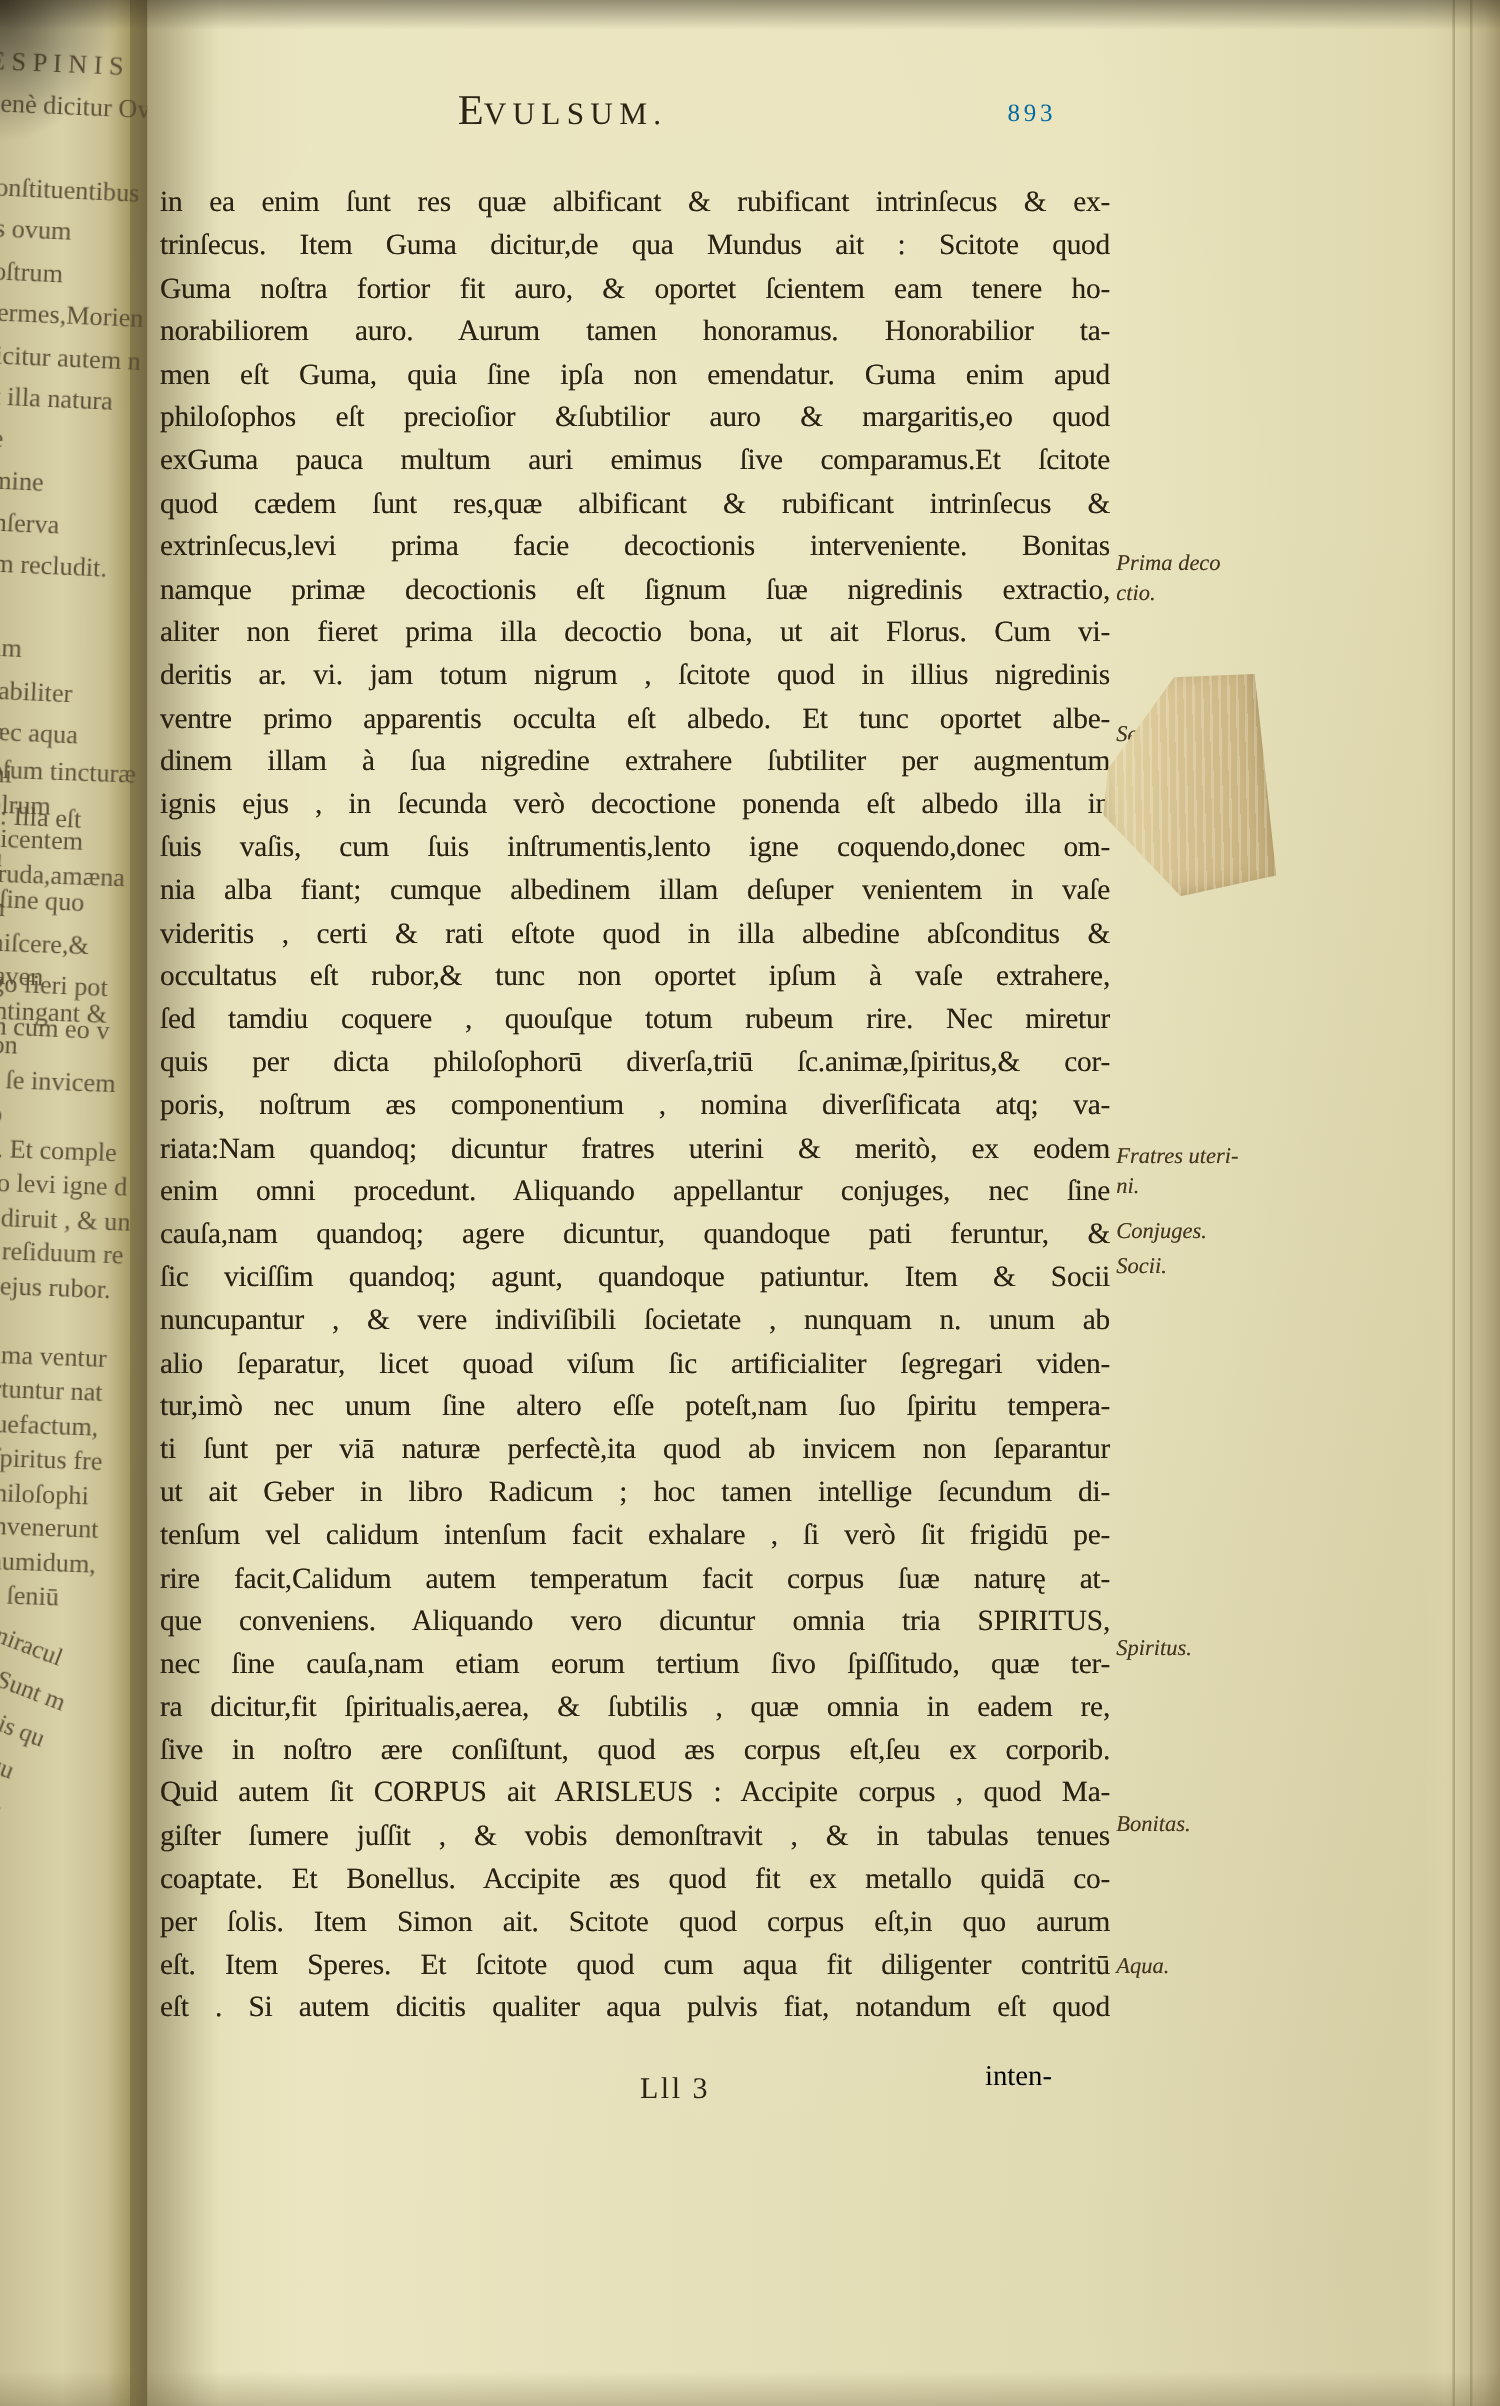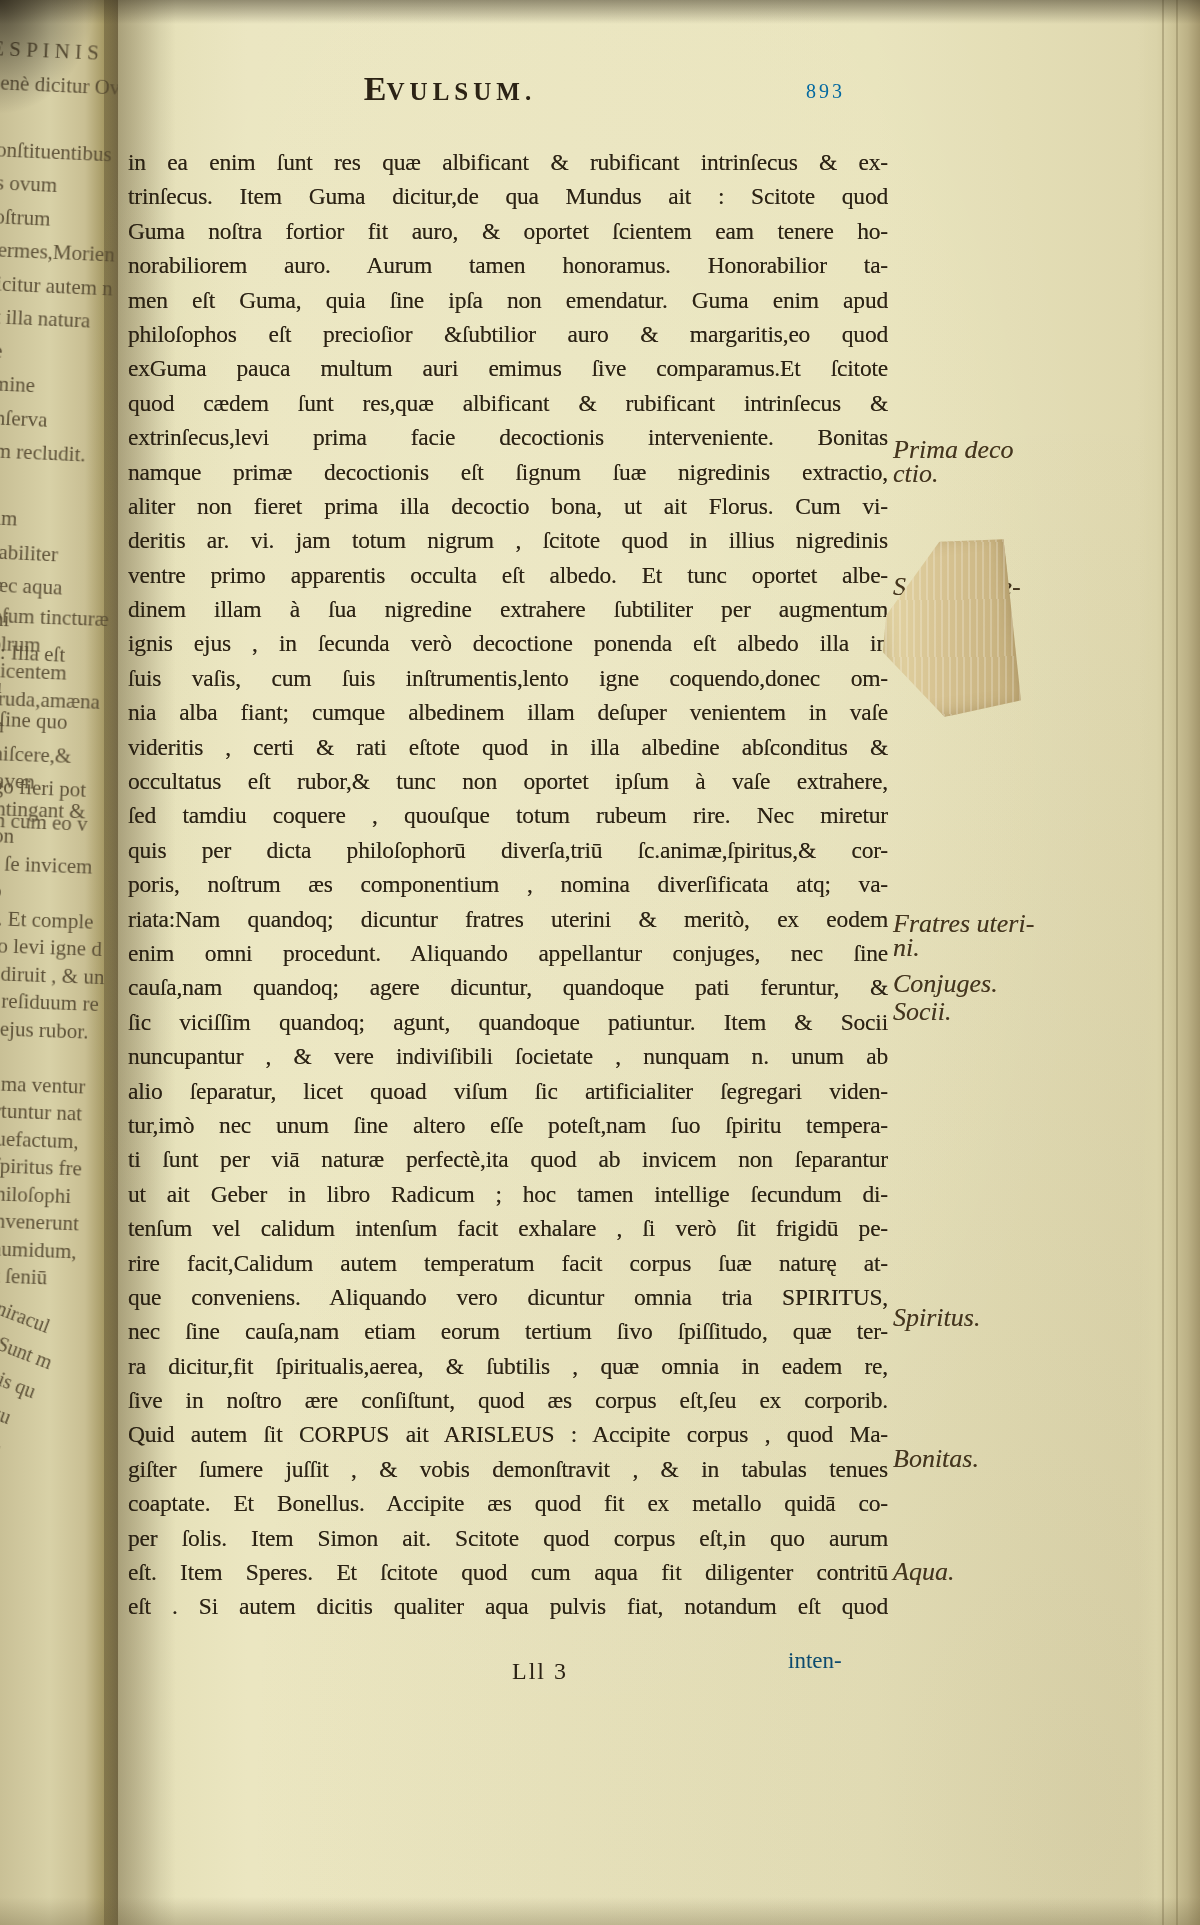--- a/index.html
+++ b/index.html
@@ -21,36 +21,36 @@
   .main{
     position:absolute;left:118px;top:0;right:0;height:100%;
     background:linear-gradient(to right,#d5cda2 0,#e5e0b8 42px,#ebe6c1 130px,#e9e4bd 70%,#ded7ae 96%,#d5cda4 100%);
   }
   .gutter{position:absolute;left:104px;top:0;width:72px;height:100%;z-index:2;
     background:linear-gradient(to right,rgba(84,73,45,.42),rgba(84,73,45,0));}
   .sheen{position:absolute;inset:0;z-index:2;pointer-events:none;
     background:radial-gradient(ellipse at 48% 36%,rgba(255,255,248,.10),rgba(0,0,0,0) 62%),
                radial-gradient(ellipse at 90% 94%,rgba(118,100,58,.10),rgba(0,0,0,0) 55%);}
   
-  .title{position:absolute;top:70px;left:290px;width:320px;text-align:center;color:#2c2315;z-index:3;font-weight:bold;}
+  .title{position:absolute;top:70px;left:290px;width:320px;text-align:center;color:#2c2315;z-index:3;}
   .title .ti{font-size:34px;}
   .title .tr{font-size:25px;letter-spacing:5px;}
   .pagenum{position:absolute;top:80px;left:806px;font-size:20px;letter-spacing:3px;color:#0369a1;z-index:3;}
   .textcol{position:absolute;top:145px;left:128px;width:760px;color:#2b2214;z-index:3;}
   .bl{
     height:34.4px;line-height:34.4px;font-size:23.5px;letter-spacing:-0.2px;
     text-align:justify;text-align-last:justify;overflow:hidden;
     text-shadow:0 0 .5px rgba(43,34,20,.55);
   }
-  .mn{position:absolute;left:893px;width:160px;font-style:italic;font-size:26px;line-height:24px;
+  .mn{position:absolute;left:893px;width:160px;font-style:italic;font-size:18px;line-height:24px;
       color:#44351e;white-space:pre-line;z-index:3;text-shadow:0 0 .4px rgba(68,53,30,.5);}
   .mn0{top:438px}.mn1{top:575px}.mn2{top:912px}.mn3{top:972px}
   .mn4{top:1000px}.mn5{top:1306px}.mn6{top:1447px}.mn7{top:1560px}
   .sig{position:absolute;top:1658px;left:455px;width:170px;text-align:center;font-size:24px;color:#2b2214;z-index:3;letter-spacing:2px;}
-  .catch{position:absolute;top:1648px;left:788px;font-size:23px;color:#0c4a6e;z-index:3;}
+  .catch{position:absolute;top:1648px;left:788px;font-size:23px;color:#000000;z-index:3;}
   
   .bookmark{
     position:absolute;left:880px;top:536px;width:134px;height:180px;z-index:4;
     transform:rotate(-7deg);
     background:linear-gradient(100deg,#e8dbab 0%,#d7c392 45%,#c2ac79 100%);
     clip-path:polygon(6% 40%,52% 3%,100% 6%,98% 96%,40% 100%,0% 60%);
     box-shadow:inset 0 0 18px rgba(118,93,48,.45);
   }
   .bookmark::after{content:"";position:absolute;inset:0;
     background:repeating-linear-gradient(96deg,rgba(255,255,250,.22) 0 2px,rgba(0,0,0,0) 2px 7px);}

